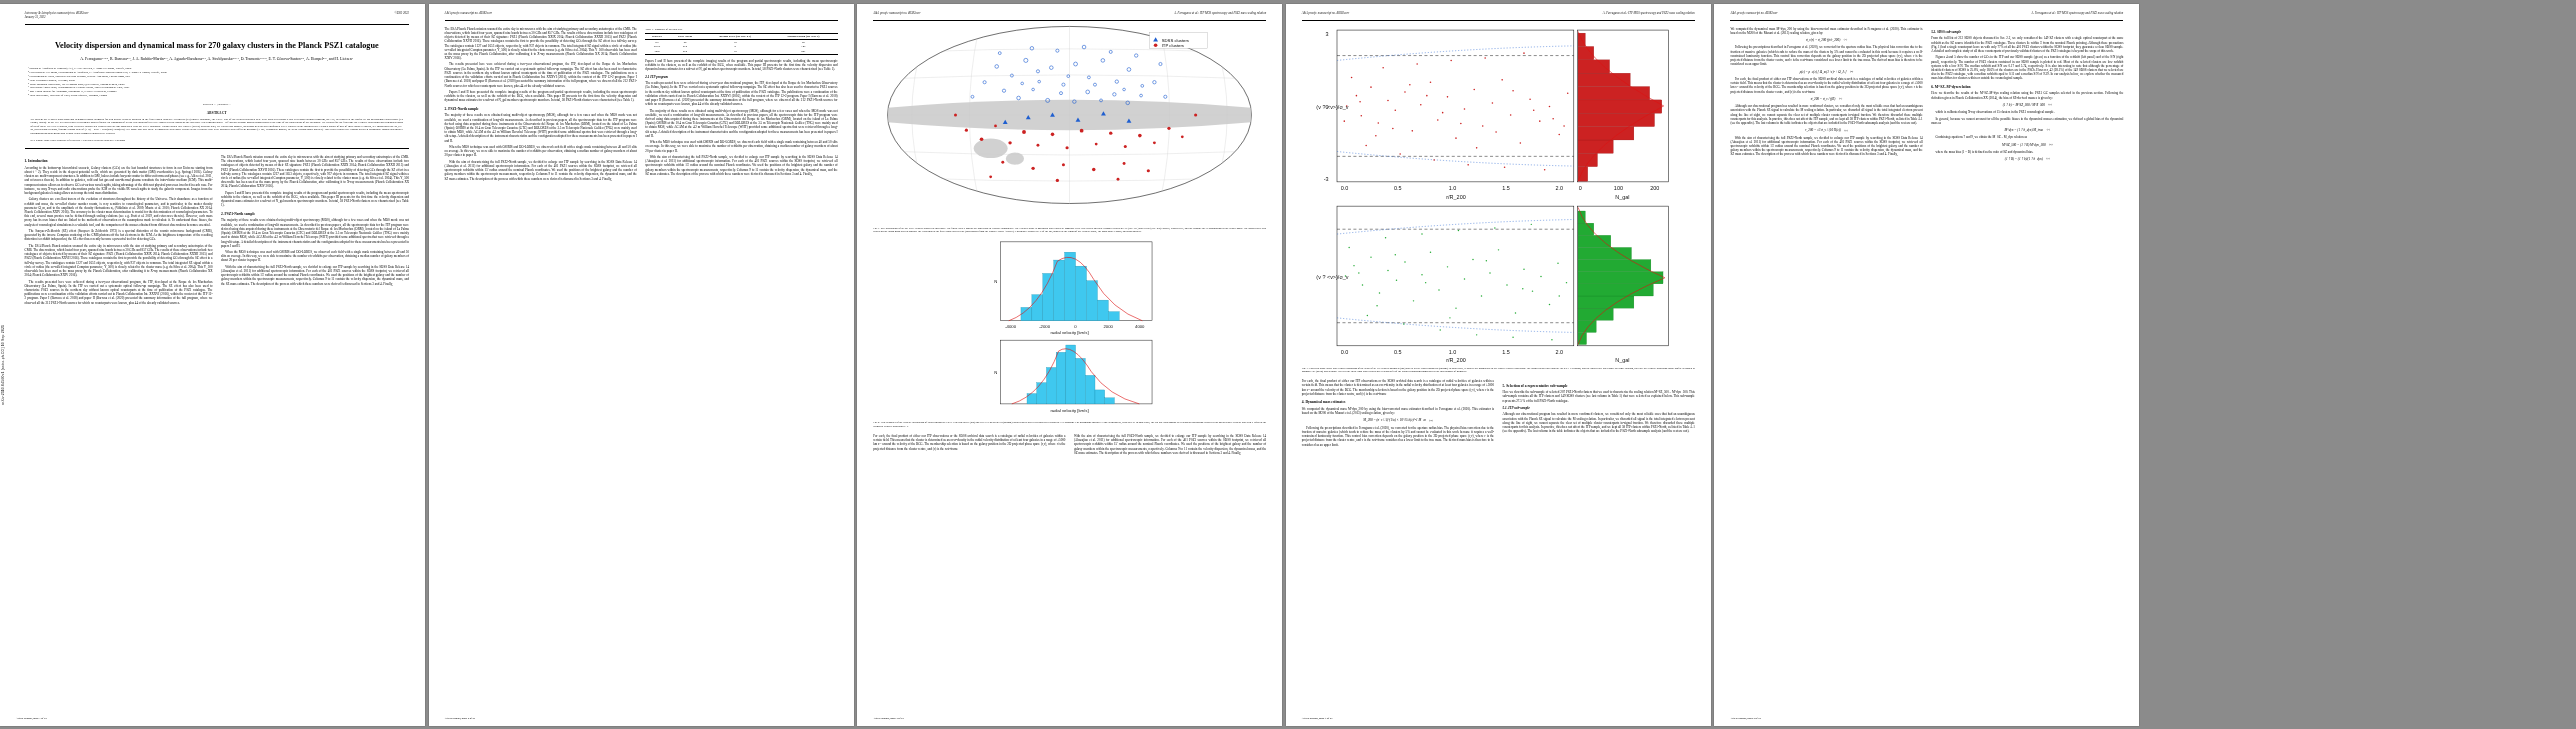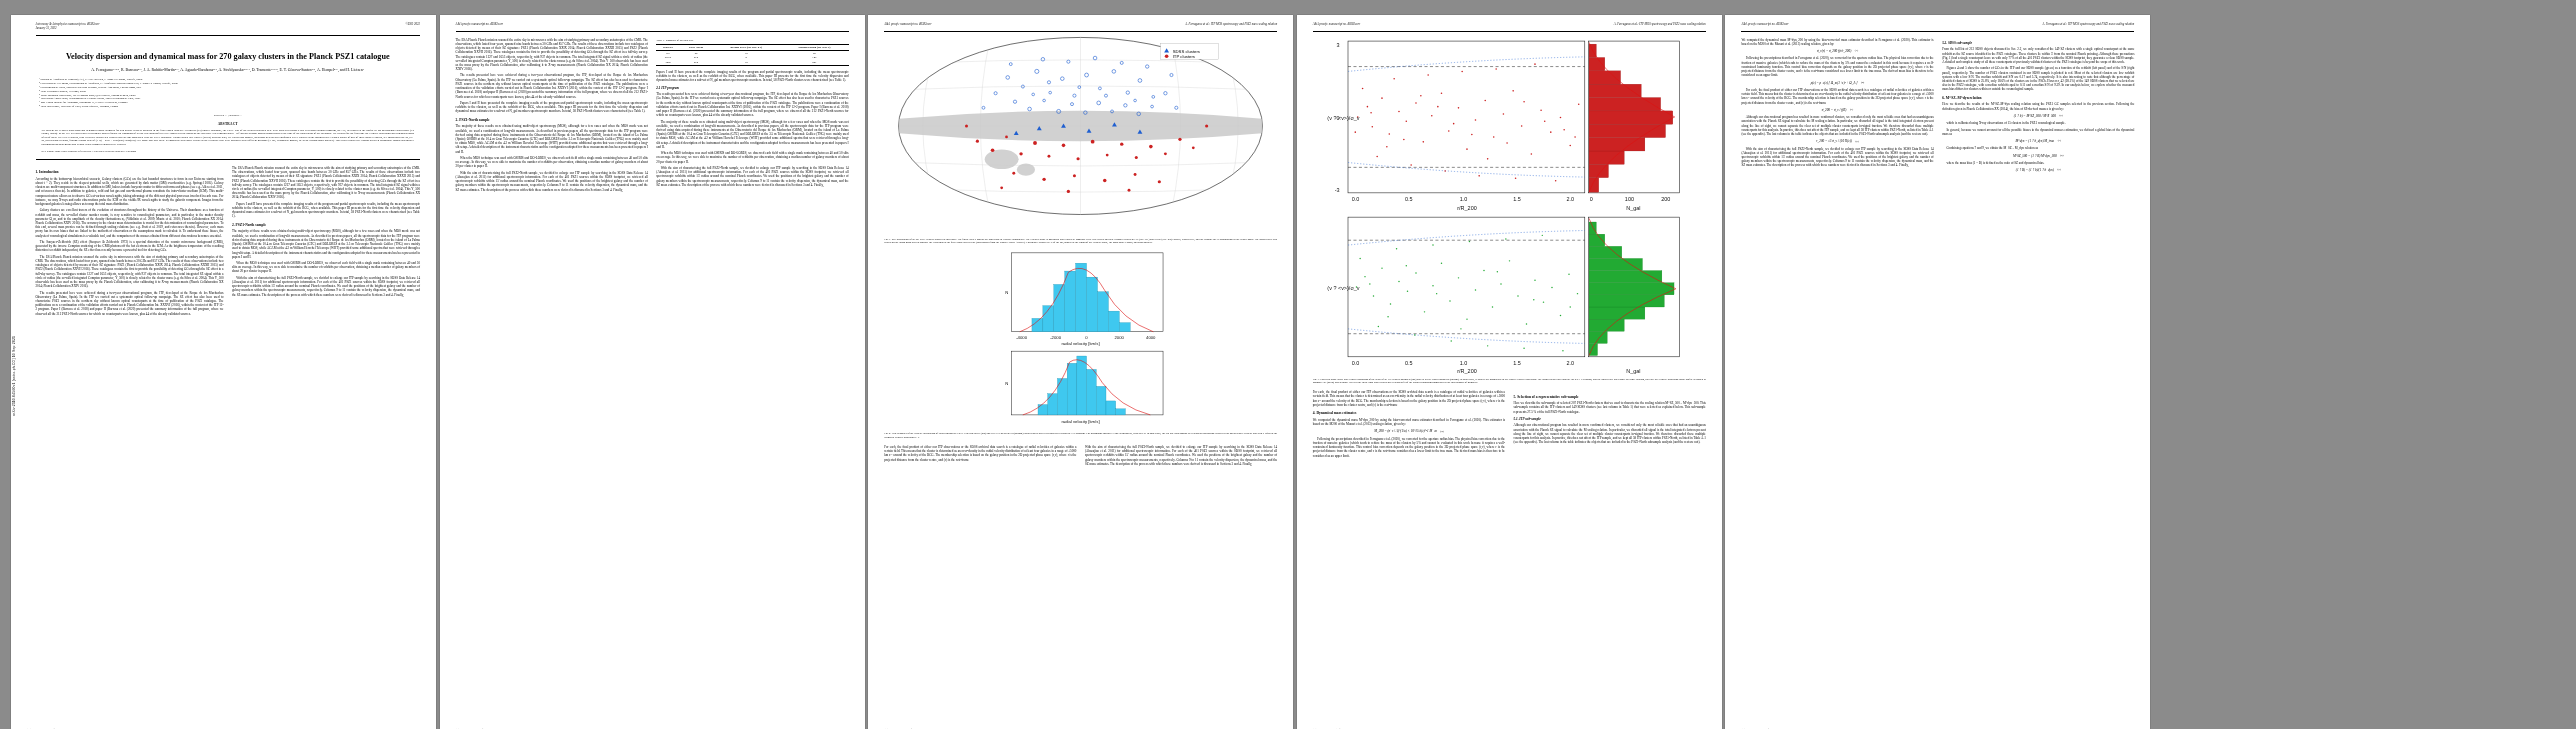--- a/index.html
+++ b/index.html
@@ -1,19 +1,19 @@
 <!DOCTYPE html>
 <html style="font-size:9.7px"><head>
 <meta charset="utf-8">
 <style>
   html,body{margin:0;padding:0;background:#7a7a7a;}
   body{font-family:"Liberation Serif", serif;}
   .sheet{
     width:2576px;height:729px;background:#8b8b8b;display:flex;
-    gap:3.6px;padding:11px;box-sizing:border-box;
+    gap:3.6px;padding:0;box-sizing:border-box;
   }
   .page{
     background:#ffffff;width:425px;height:722px;margin-top:3.6px;
     position:relative;box-sizing:border-box;padding:8.5px 16px 11px 16px;
     font-size:3.2px;line-height:1.32;color:#000;overflow:hidden;
     box-shadow:0 0 1.2px rgba(0,0,0,.4);
   }
   .runhead{display:flex;justify-content:space-between;font-size:3px;font-style:italic;color:#111;margin-bottom:3.6px;}
   .runhead .r{font-style:italic;}
   .rule{border-bottom:0.2px solid #000;margin:1.2px 0 3.6px 0;}

